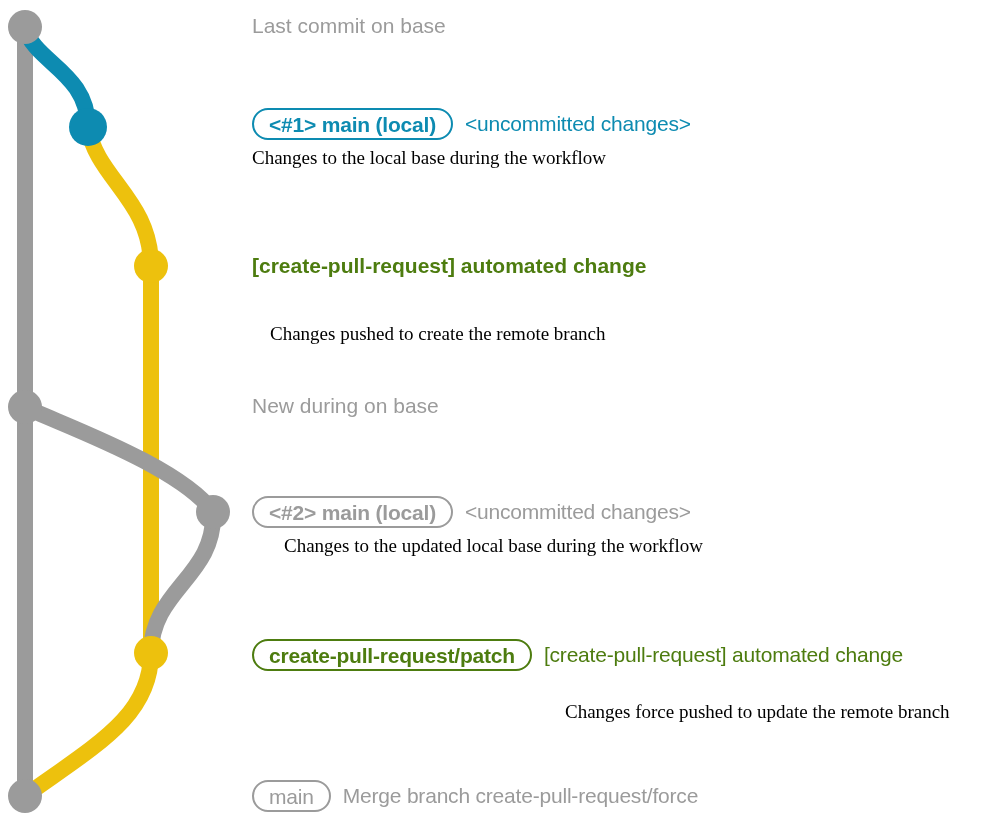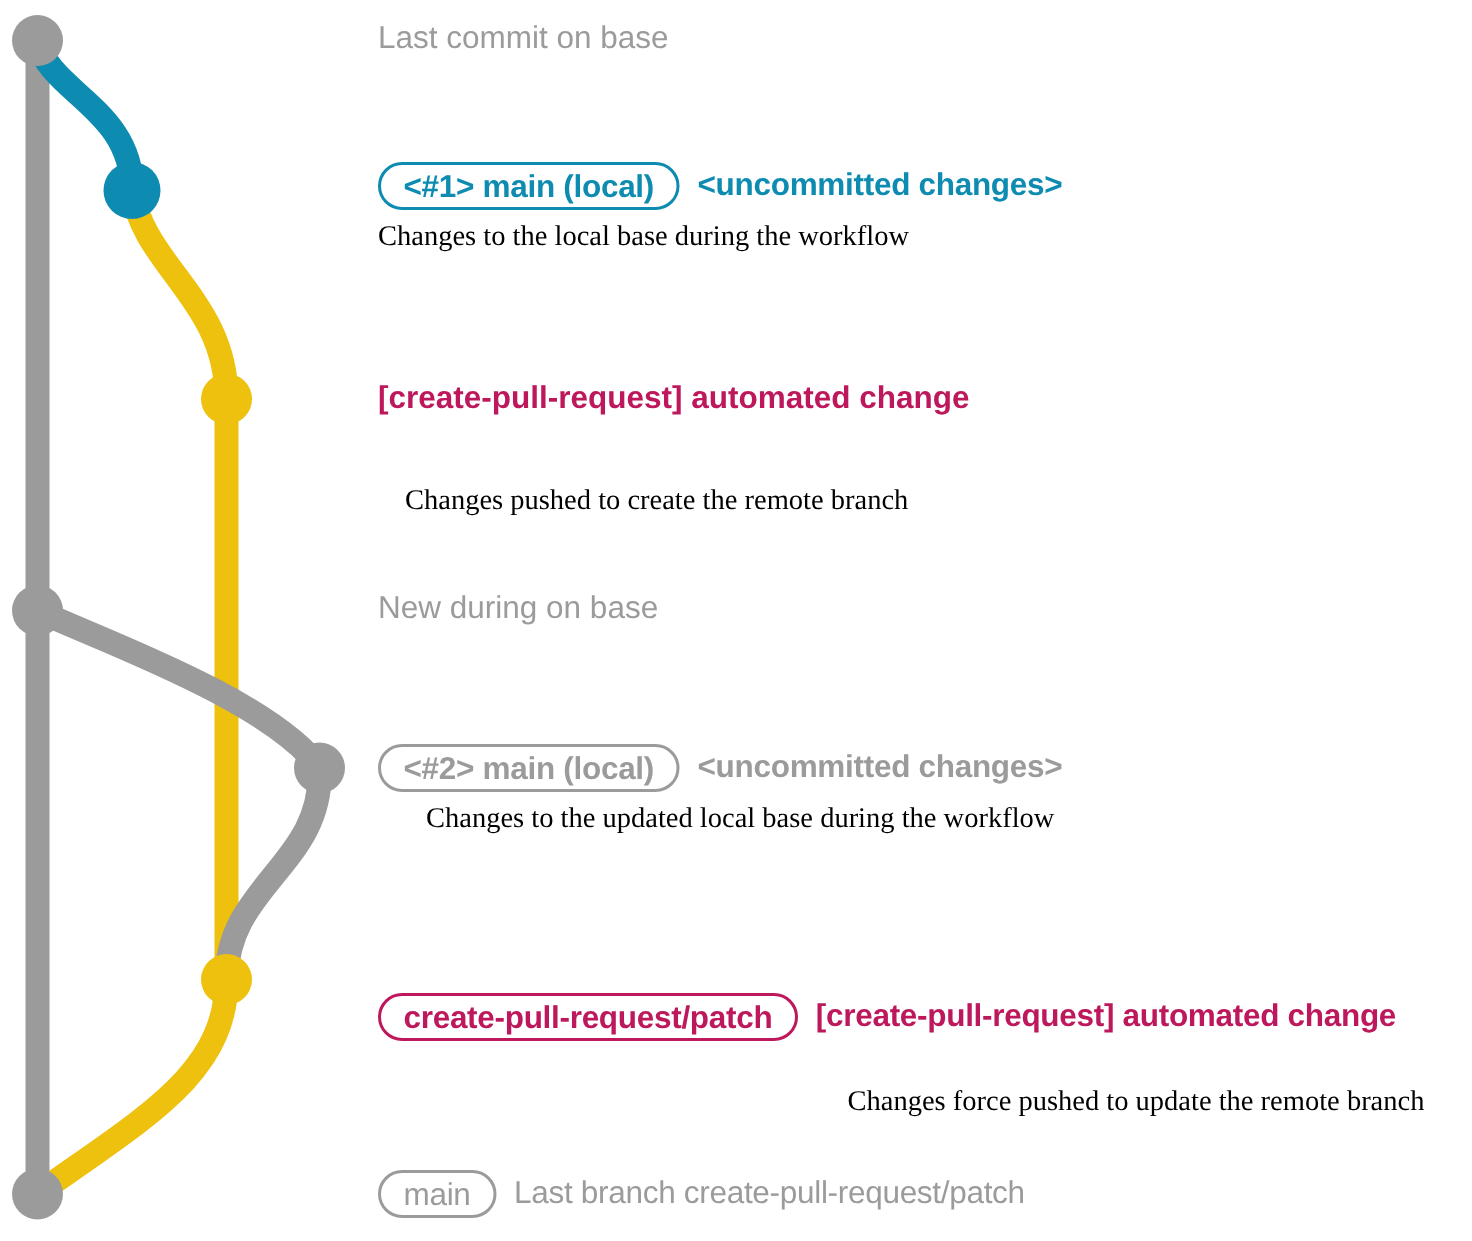--- a/index.html
+++ b/index.html
@@ -56,21 +56,21 @@
     border-radius: 17px;
     border: 2px solid currentColor;
     font-size: 21px;
     font-weight: 700;
     letter-spacing: -0.2px;
     line-height: 1;
   }
 
   .headline-text {
     font-size: 21px;
-    font-weight: 700;
+    font-weight: 400;
     letter-spacing: -0.2px;
     margin-left: 12px;
     white-space: nowrap;
   }
 
   
   .headline-plain {
     font-size: 21px;
     font-weight: 400;
     letter-spacing: 0px;
@@ -81,21 +81,21 @@
     font-family: "Liberation Serif", serif;
     font-size: 19px;
     color: #000000;
     white-space: nowrap;
     margin-top: 6px;
   }
 
   
   .c-gray   { color: #9b9b9b; }
   .c-blue   { color: #0d8bb1; }
-  .c-yellow { color: #be185d; }
+  .c-yellow { color: #4d7c0f; }
 </style>
 </head>
 <body>
 
 <svg id="graph-svg" viewBox="0 0 981 827" aria-hidden="true">
 
   <path d="M 25 27 L 25 796" fill="none" stroke="#9b9b9b" stroke-width="16" stroke-linecap="butt"></path>
 
   <path d="M 25 27 C 33 62, 88 72, 88 127" fill="none" stroke="#0d8bb1" stroke-width="16" stroke-linecap="round"></path>
 
@@ -146,28 +146,28 @@
   </div>
 
   <div class="row" style="top:495px;">
     <div class="headline">
       <span class="pill c-gray" style="font-weight:700;">&lt;#2&gt; main (local)</span>
       <span class="headline-text c-gray">&lt;uncommitted changes&gt;</span>
     </div>
     <div class="subtext" style="margin-left:32px;">Changes to the updated local base during the workflow</div>
   </div>
 
-  <div class="row" style="top:661px;">
+  <div class="row" style="top:638px;">
     <div class="headline">
       <span class="pill c-yellow">create-pull-request/patch</span>
       <span class="headline-text c-yellow">[create-pull-request] automated change</span>
     </div>
     <div class="subtext" style="margin-left:313px;margin-top:29px;">Changes force pushed to update the remote branch</div>
   </div>
 
   <div class="row" style="top:779px;">
     <div class="headline">
       <span class="pill c-gray" style="font-weight:400;">main</span>
-      <span class="headline-text c-gray" style="font-weight:400;">Last branch create-pull-request/patch</span>
+      <span class="headline-text c-gray" style="font-weight:400;">Merge branch create-pull-request/force</span>
     </div>
   </div>
 
 </div>
 
 </body></html>

